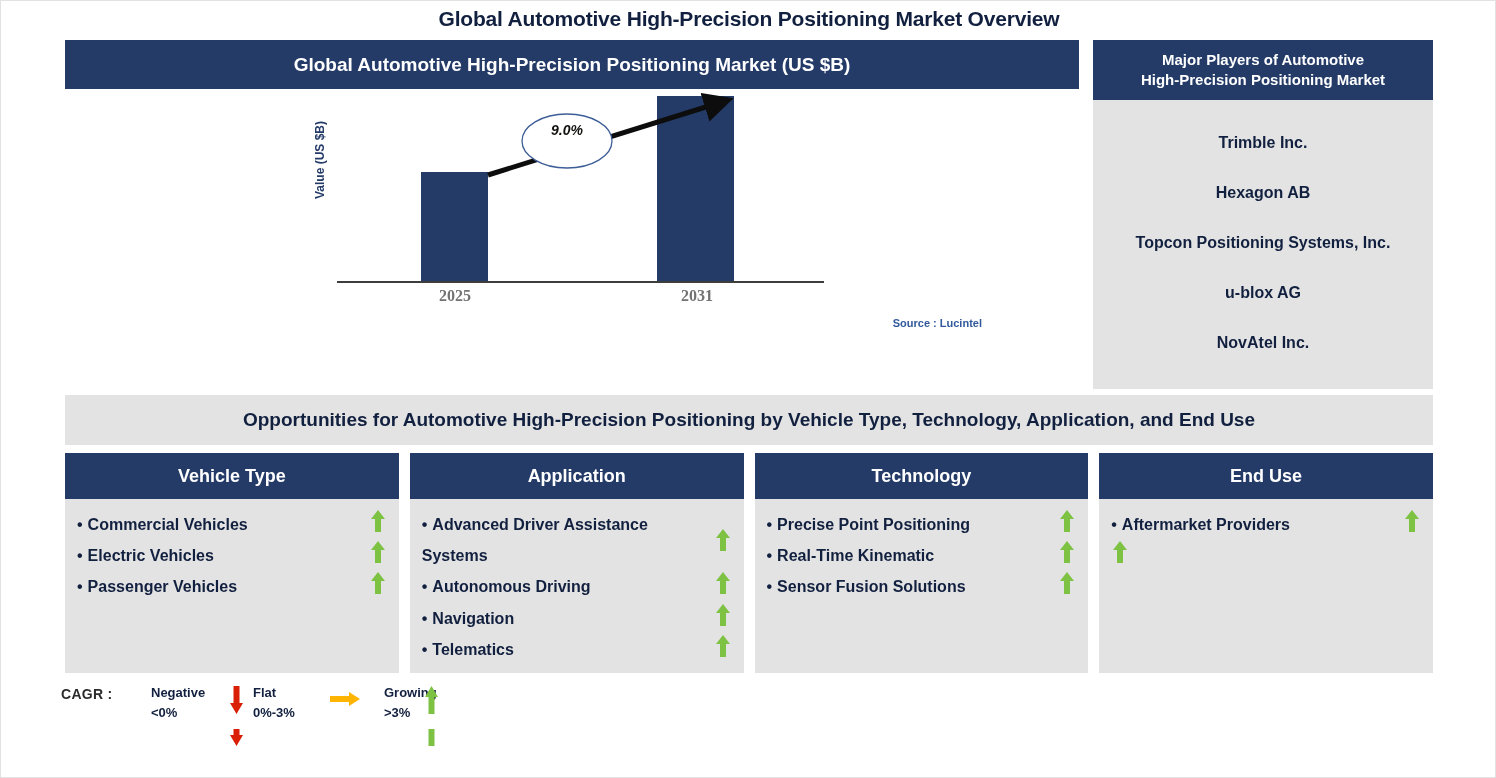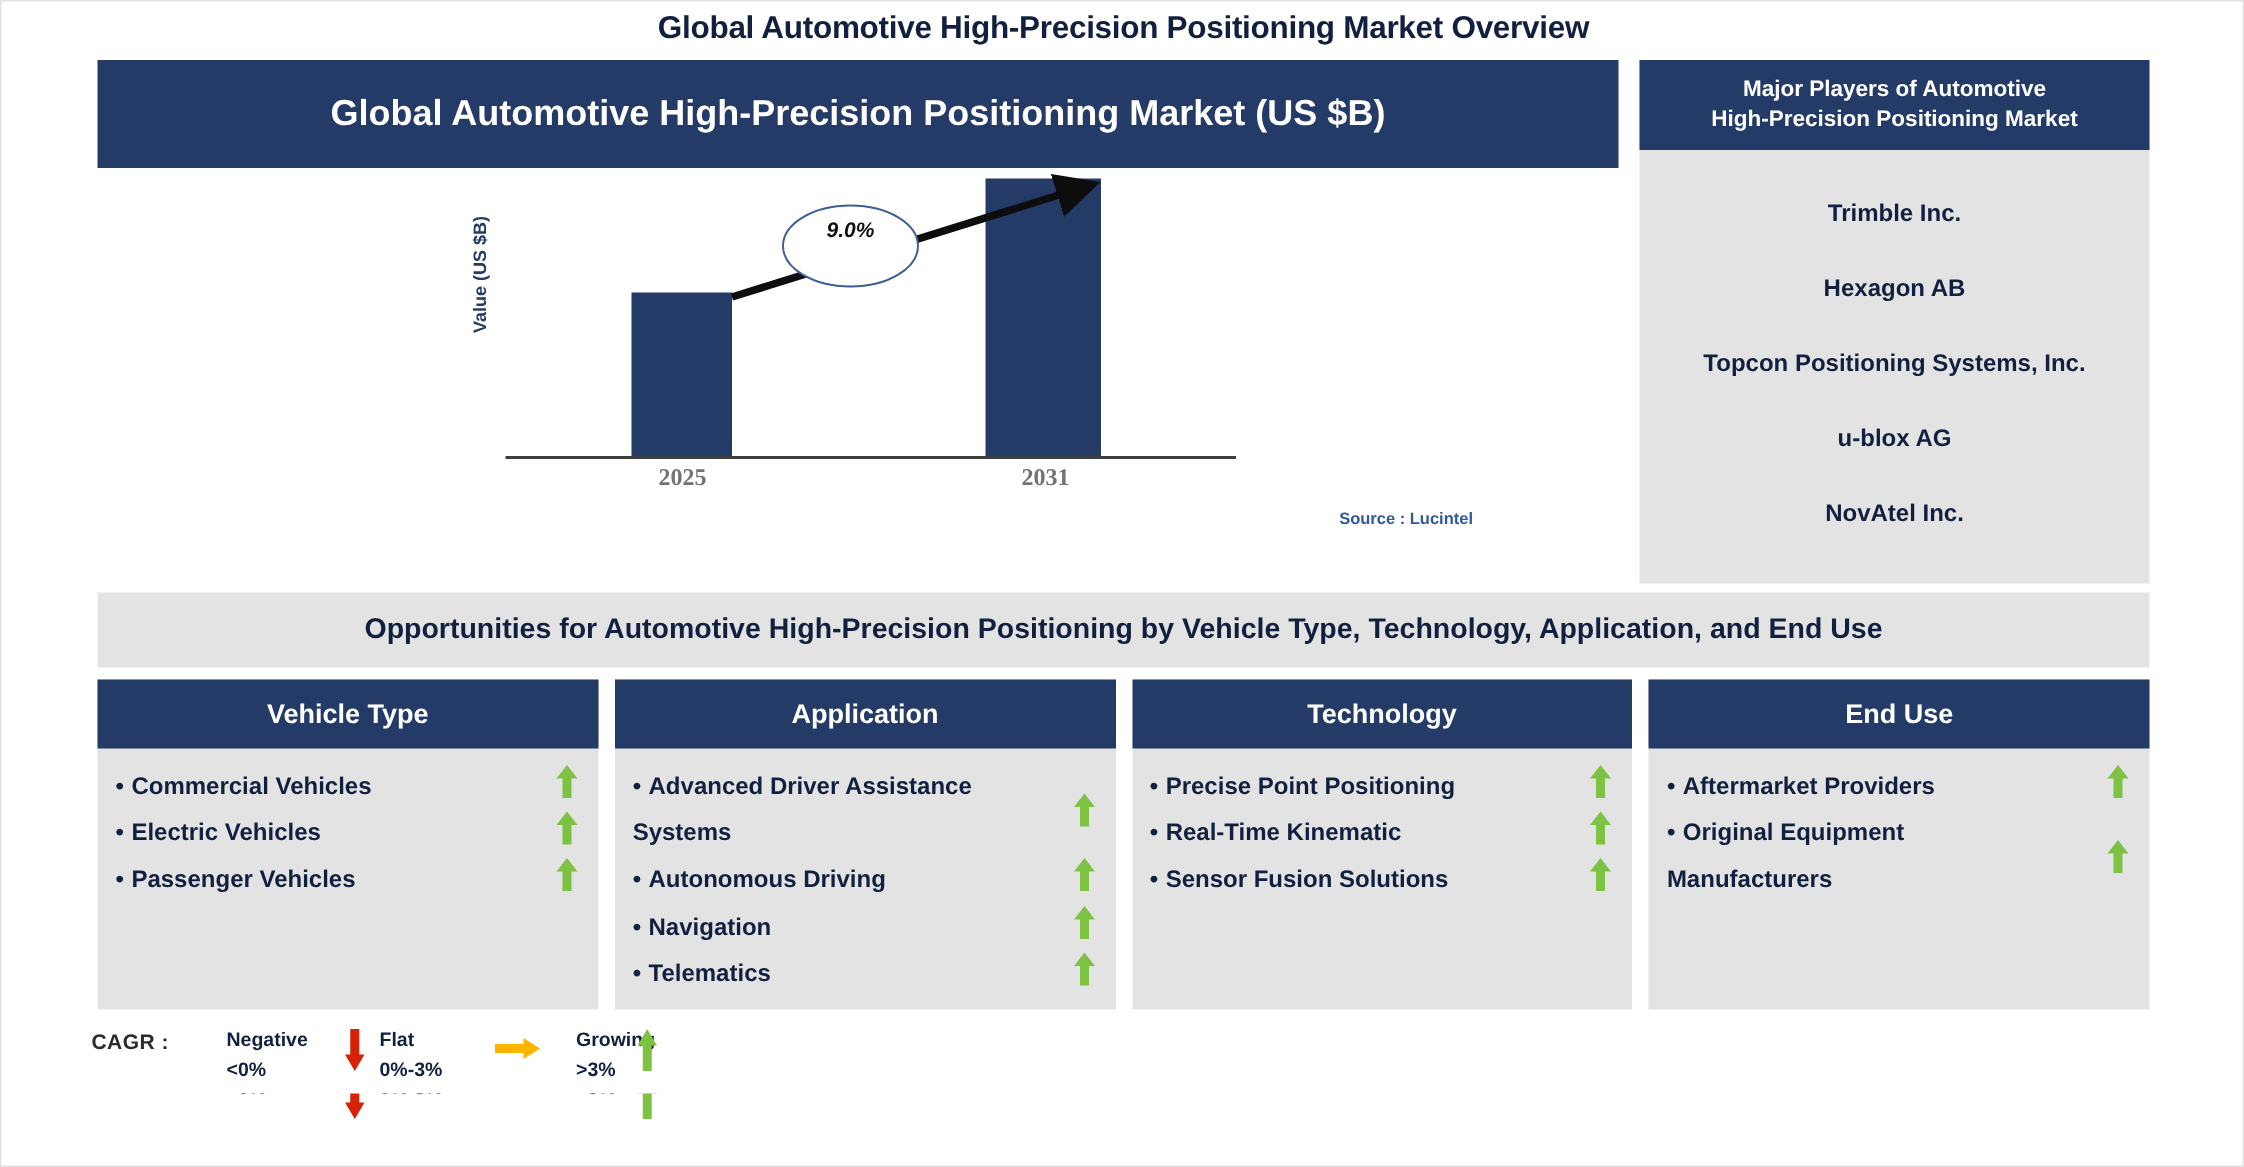--- a/index.html
+++ b/index.html
@@ -42,28 +42,28 @@
   .chart-panel {
     position: absolute;
     left: 64px;
     top: 39px;
     width: 1014px;
     height: 349px;
     background: #ffffff;
   }
   .chart-header {
     width: 100%;
-    height: 72px;
+    height: 49px;
     background: #243b68;
     color: #ffffff;
     display: flex;
     align-items: center;
     justify-content: center;
     text-align: center;
-    font-size: 24px;
+    font-size: 19px;
     font-weight: bold;
     box-sizing: border-box;
     padding: 0 12px;
   }
   .chart-body {
     position: relative;
     width: 100%;
     height: 289px;
     background: #ffffff;
   }
@@ -481,21 +481,20 @@
       <div class="segment-items">
         <div class="seg-row">
           <div class="seg-label"><span class="bullet">•</span><span>Aftermarket Providers</span></div>
           <div class="seg-arrow">
             <svg width="16" height="24" viewBox="0 0 16 24">
                 <polygon points="8,1 15,10 11,10 11,23 5,23 5,10 1,10" fill="#7dc242"></polygon>
               </svg>
           </div>
         </div>
         <div class="seg-row">
-          <div class="seg-label" style="max-width:230px"><span class="bullet">•</span><span>Original Equipment Manufacturers</span></div>
           <div class="seg-arrow two-line">
             <svg width="16" height="24" viewBox="0 0 16 24">
                 <polygon points="8,1 15,10 11,10 11,23 5,23 5,10 1,10" fill="#7dc242"></polygon>
               </svg>
           </div>
         </div>
       </div>
     </div>
 
   </div>

